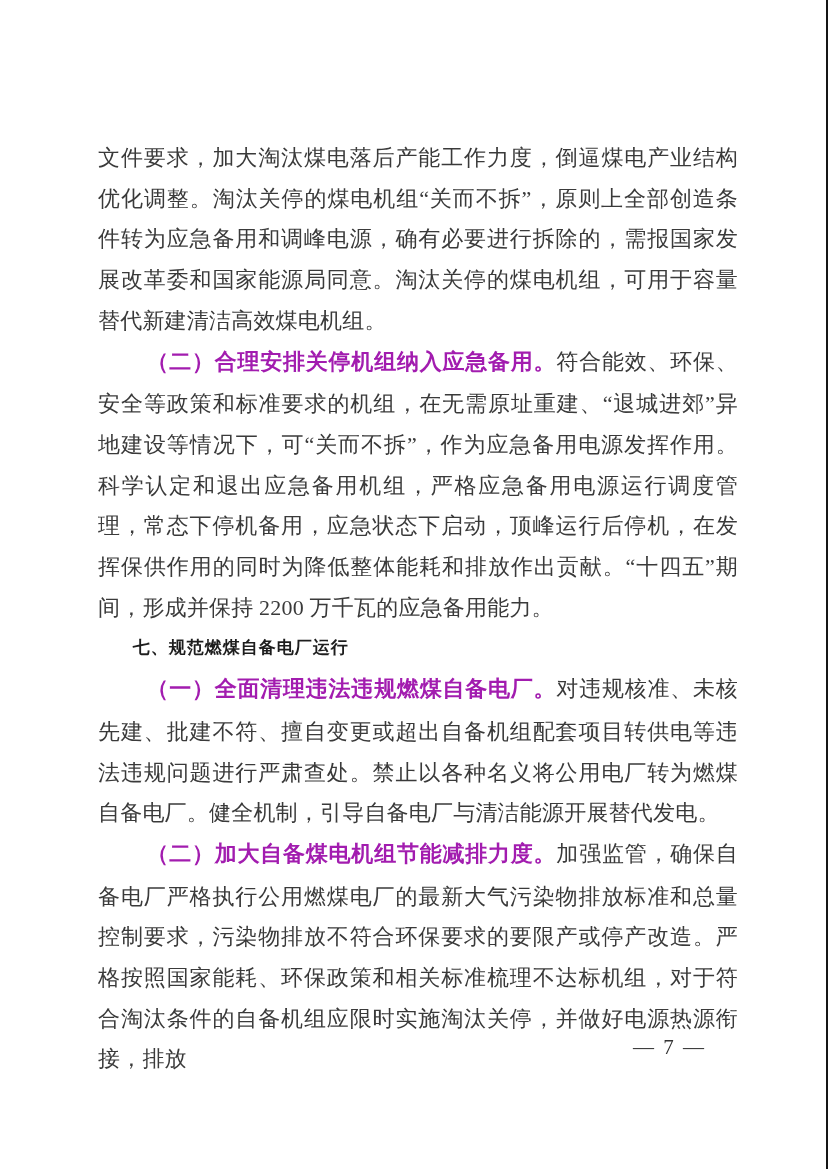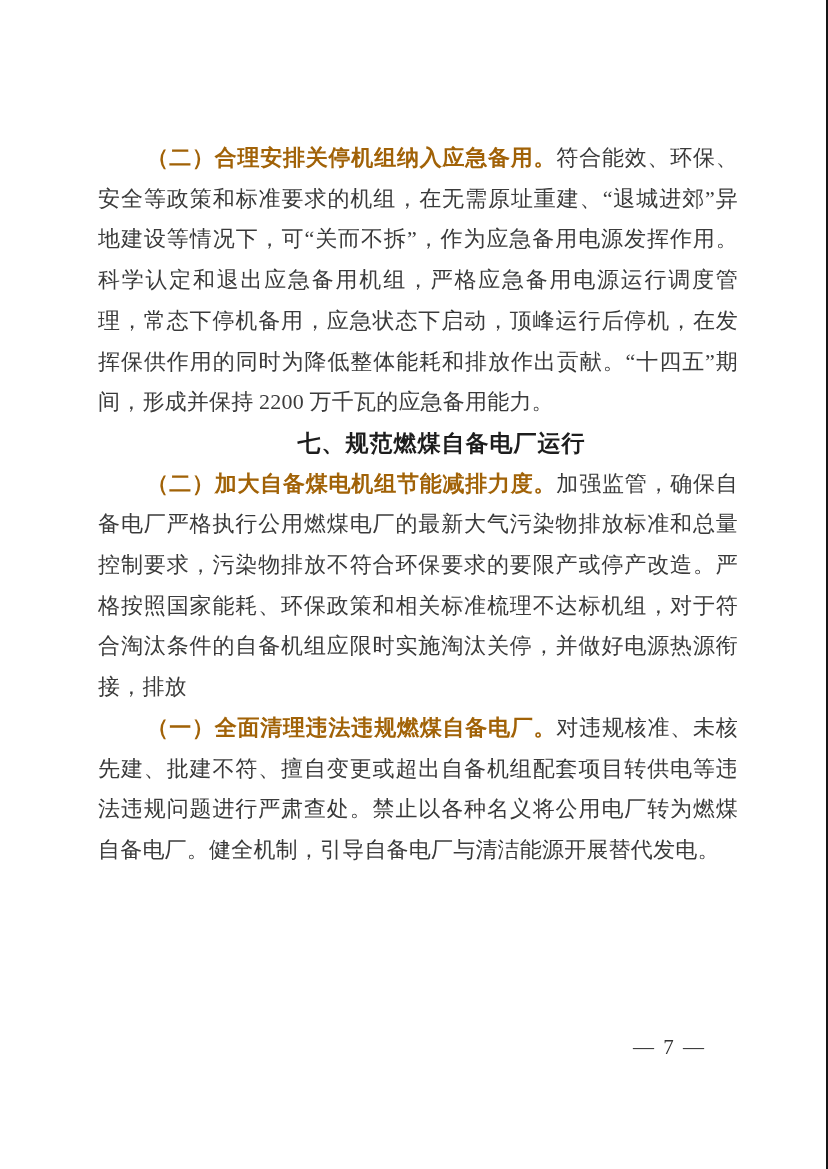--- a/index.html
+++ b/index.html
@@ -30,32 +30,33 @@
   .para {
     margin: 0;
     text-indent: 2.2em;
     text-align-last: left;
   }
   .para.continuation {
     text-indent: 0;
   }
   .lead {
     font-weight: 700;
-    color: #a16207;
+    color: #a21caf;
+    font-family: Liberation Mono, monospace;
   }
   .section-heading {
     margin: 0;
     font-family: "Liberation Sans", "DejaVu Sans", sans-serif;
     font-weight: 700;
-    font-size: 23px;
+    font-size: 17px;
     line-height: 40.7px;
     color: #1d1d1d;
     text-indent: 2.05em;
     letter-spacing: 1px;
-    text-align: center;
+    text-align: left;
   }
   .page-number {
     position: absolute;
     top: 1034px;
     left: 98px;
     width: 640px;
     box-sizing: border-box;
     padding-right: 32px;
     text-align: right;
     font-size: 21px;
@@ -72,28 +73,29 @@
     background: #151515;
   }
 </style>
 </head>
 <body>
 
 <div class="page">
 
   <div class="text-block">
 
+    <p class="para continuation"><span>文件要求，加大淘汰煤电落后产能工作力度，倒逼煤电产业结构优化调整。淘汰关停的煤电机组“关而不拆”，原则上全部创造条件转为应急备用和调峰电源，确有必要进行拆除的，需报国家发展改革委和国家能源局同意。淘汰关停的煤电机组，可用于容量替代新建清洁高效煤电机组。</span></p>
 
     <p class="para"><span class="lead">（二）合理安排关停机组纳入应急备用。</span><span>符合能效、环保、安全等政策和标准要求的机组，在无需原址重建、“退城进郊”异地建设等情况下，可“关而不拆”，作为应急备用电源发挥作用。科学认定和退出应急备用机组，严格应急备用电源运行调度管理，常态下停机备用，应急状态下启动，顶峰运行后停机，在发挥保供作用的同时为降低整体能耗和排放作出贡献。“十四五”期间，形成并保持 2200 万千瓦的应急备用能力。</span></p>
 
     <h2 class="section-heading">七、规范燃煤自备电厂运行</h2>
 
+    <p class="para"><span class="lead">（一）全面清理违法违规燃煤自备电厂。</span><span>对违规核准、未核先建、批建不符、擅自变更或超出自备机组配套项目转供电等违法违规问题进行严肃查处。禁止以各种名义将公用电厂转为燃煤自备电厂。健全机制，引导自备电厂与清洁能源开展替代发电。</span></p>
+
     <p class="para"><span class="lead">（二）加大自备煤电机组节能减排力度。</span><span>加强监管，确保自备电厂严格执行公用燃煤电厂的最新大气污染物排放标准和总量控制要求，污染物排放不符合环保要求的要限产或停产改造。严格按照国家能耗、环保政策和相关标准梳理不达标机组，对于符合淘汰条件的自备机组应限时实施淘汰关停，并做好电源热源衔接，排放</span></p>
-
-    <p class="para"><span class="lead">（一）全面清理违法违规燃煤自备电厂。</span><span>对违规核准、未核先建、批建不符、擅自变更或超出自备机组配套项目转供电等违法违规问题进行严肃查处。禁止以各种名义将公用电厂转为燃煤自备电厂。健全机制，引导自备电厂与清洁能源开展替代发电。</span></p>
 
   </div>
 
   <div class="page-number">— 7 —</div>
 
   <div class="edge-line"></div>
 
 </div>
 
 </body></html>

